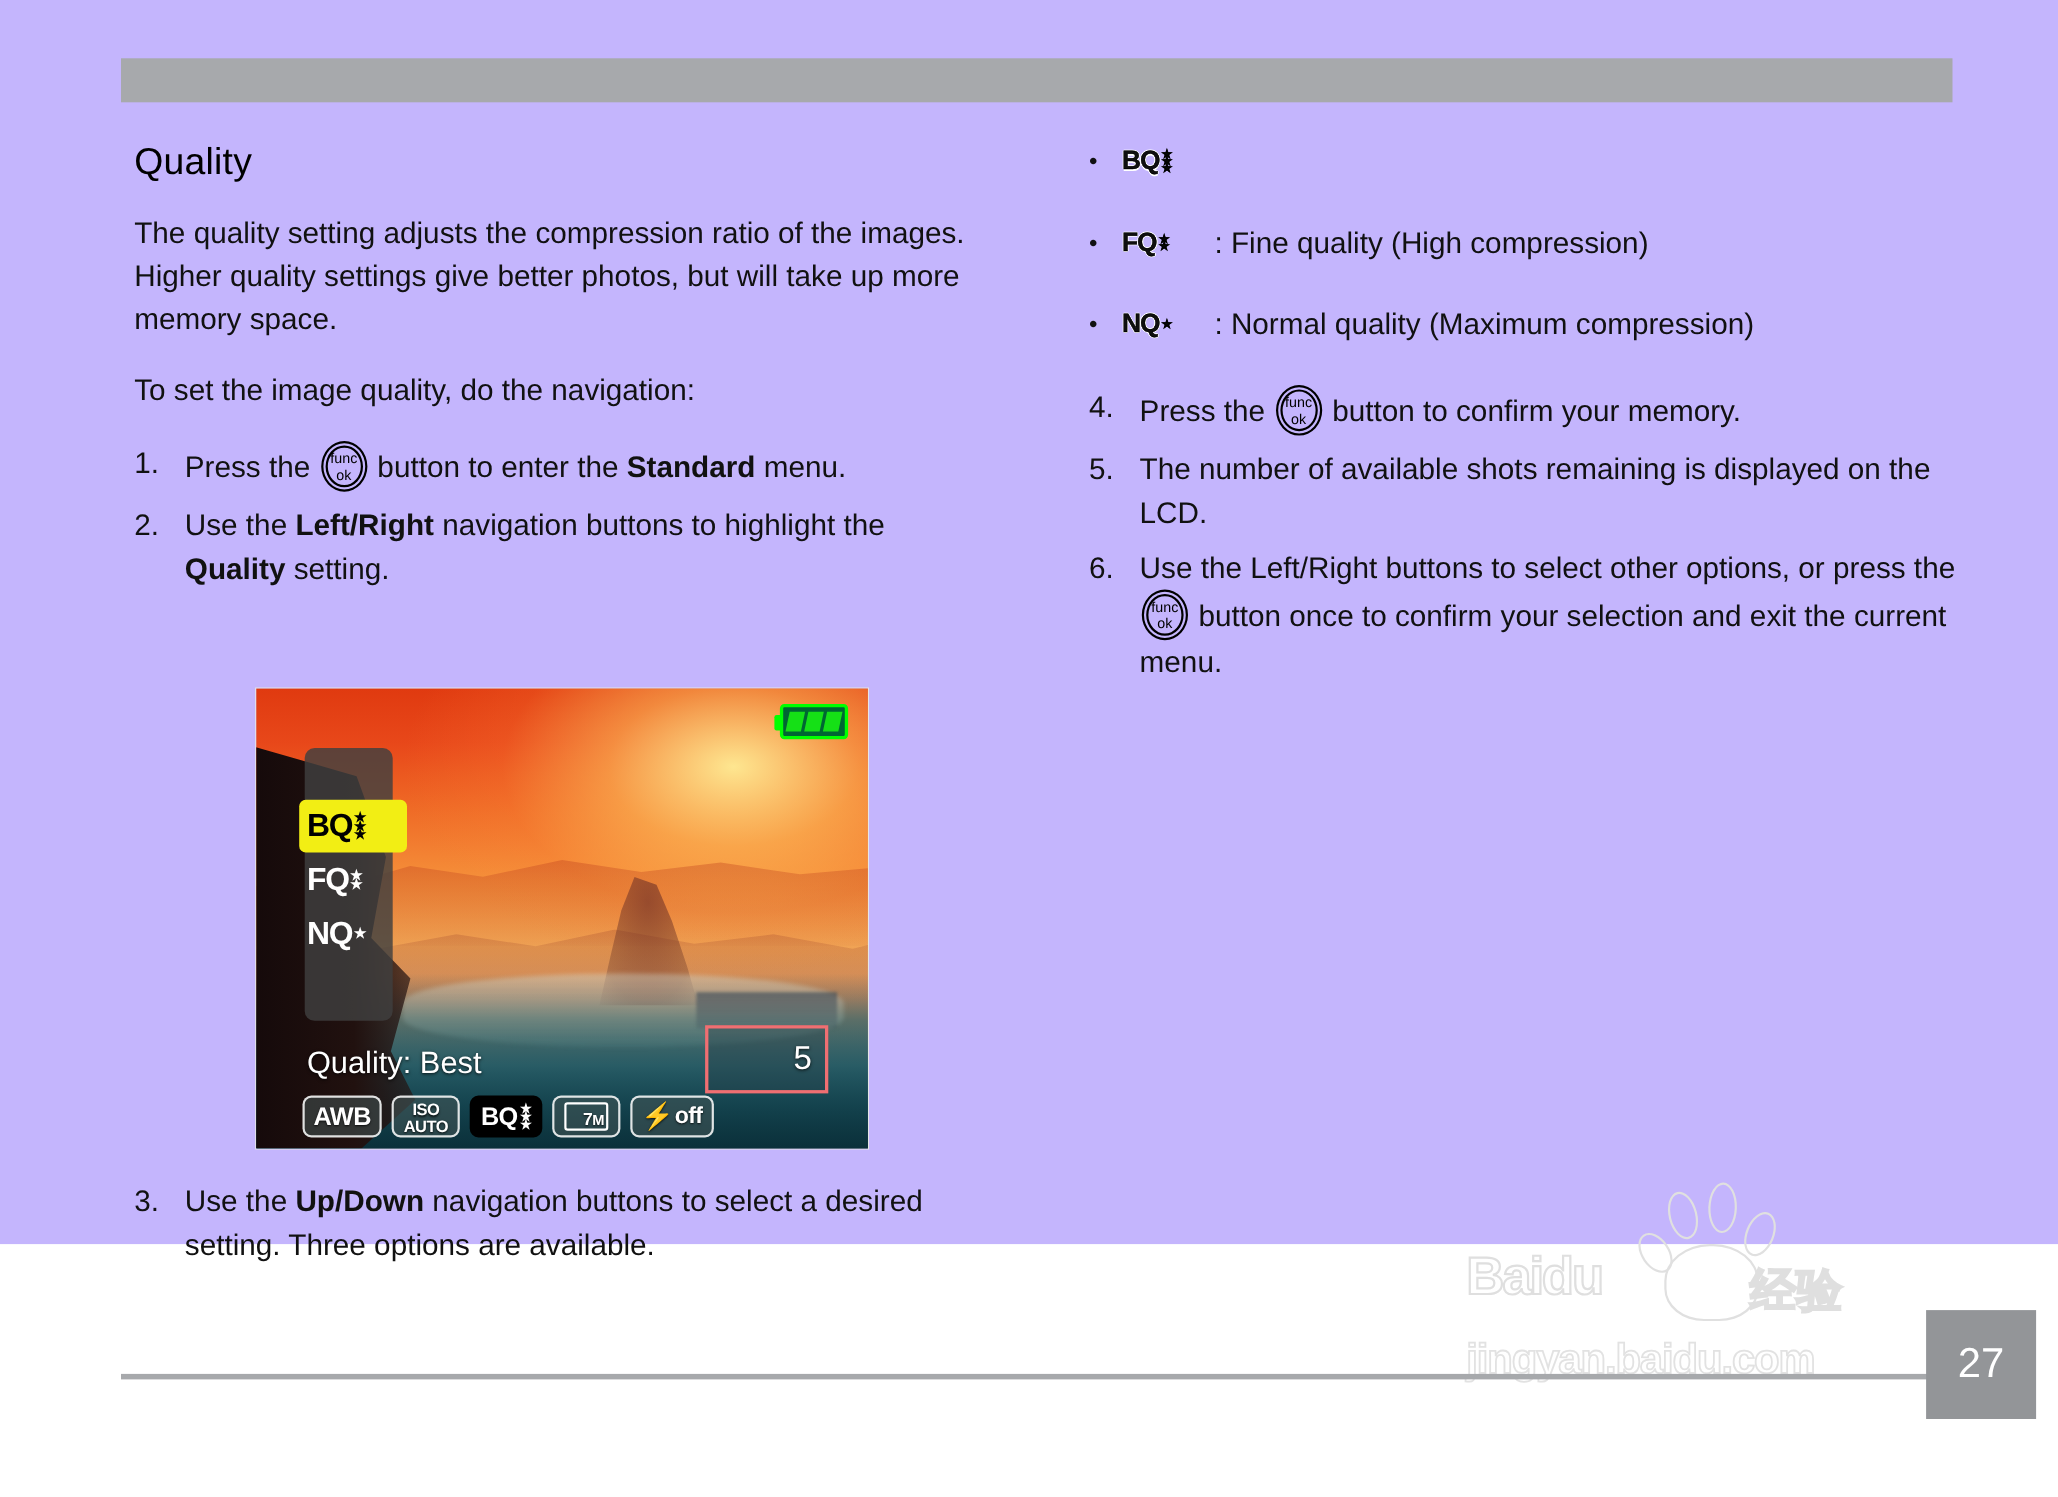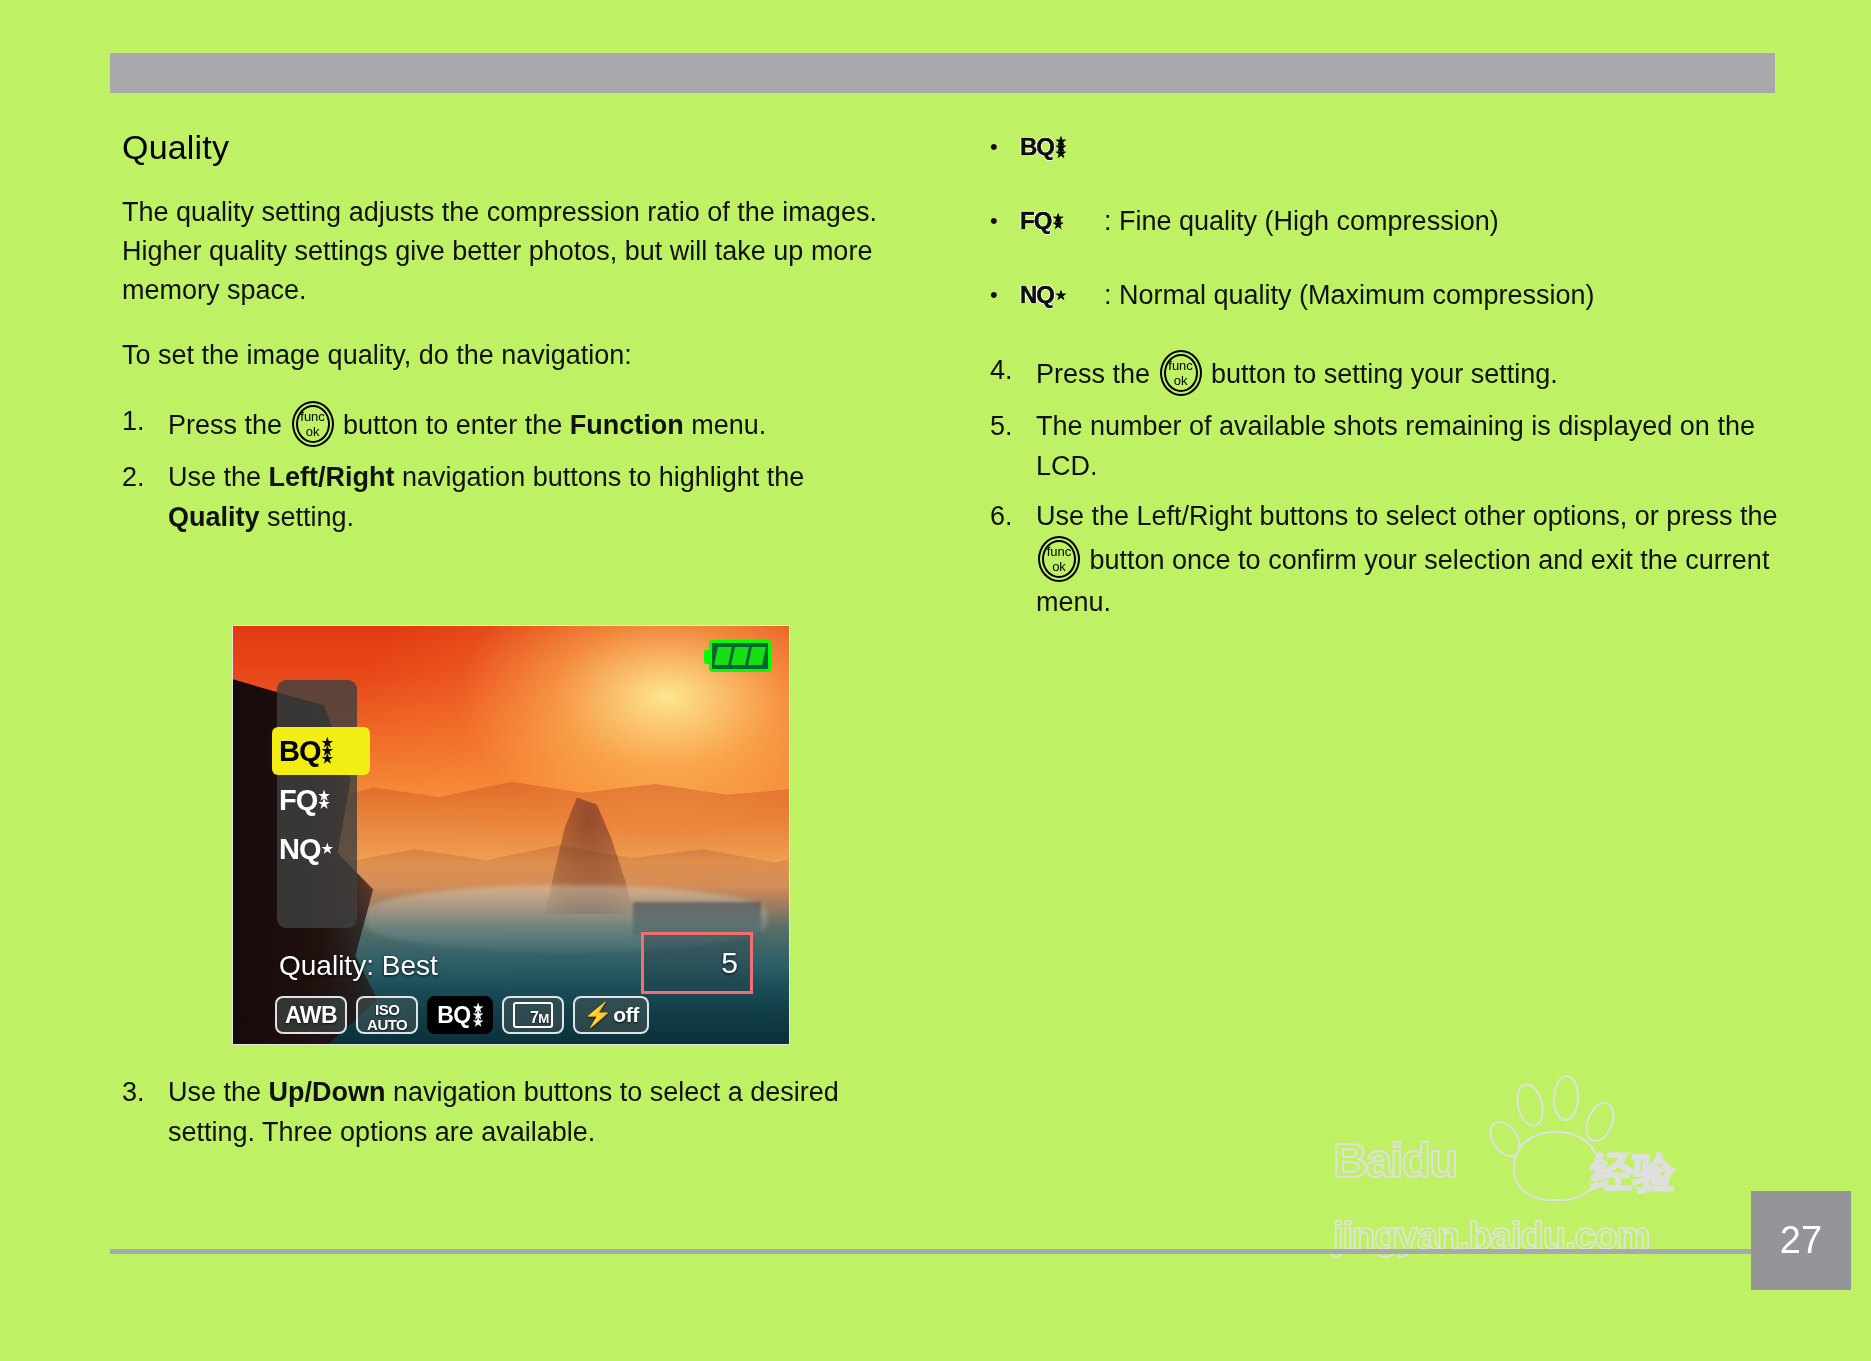--- a/index.html
+++ b/index.html
@@ -2,21 +2,21 @@
 <html><head>
 <meta charset="utf-8">
 <style>
   * { box-sizing: border-box; margin: 0; padding: 0; }
   html, body {
     width: 1871px; height: 1361px;
     background: #ffffff;
     font-family: "Liberation Sans", sans-serif;
     overflow: hidden;
   }
-  .page { position: relative; width: 1871px; height: 1361px; background: #bef264; }
+  .page { position: relative; width: 1871px; height: 1131px; background: #c4b5fd; }
 
   
   .header-bar {
     position: absolute; left: 110px; top: 53px;
     width: 1665px; height: 40px;
     background: #a7a9ac;
   }
 
   
   .col-left  { position: absolute; left: 122px; top: 128px; width: 780px; }
@@ -318,21 +318,21 @@
 
     <ol class="steps">
 
       <li>
         <span class="num">1.</span>
         <span class="txt"><span>Press the </span><span class="funcok">
             <span class="ring-outer"></span>
             <span class="ring-inner"></span>
             <span class="fk-top">func</span>
             <span class="fk-bot">ok</span>
-          </span><span> button to enter the </span><span class="b">Function</span><span> menu.</span></span>
+          </span><span> button to enter the </span><span class="b">Standard</span><span> menu.</span></span>
       </li>
 
       <li>
         <span class="num">2.</span>
         <span class="txt"><span>Use the </span><span class="b">Left/Right</span><span> navigation buttons to highlight the </span><span class="b">Quality</span><span> setting.</span></span>
       </li>
     </ol>
   </div>
 
   <div class="lcd-wrap">
@@ -461,21 +461,21 @@
 
     <ol class="steps" style="margin-top:6px;">
 
       <li>
         <span class="num">4.</span>
         <span class="txt"><span>Press the </span><span class="funcok">
             <span class="ring-outer"></span>
             <span class="ring-inner"></span>
             <span class="fk-top">func</span>
             <span class="fk-bot">ok</span>
-          </span><span> button to setting your setting.</span></span>
+          </span><span> button to confirm your memory.</span></span>
       </li>
 
       <li>
         <span class="num">5.</span>
         <span class="txt">The number of available shots remaining is displayed on the LCD.</span>
       </li>
 
       <li>
         <span class="num">6.</span>
         <span class="txt"><span>Use the Left/Right buttons to select other options, or press the </span><span class="funcok">

